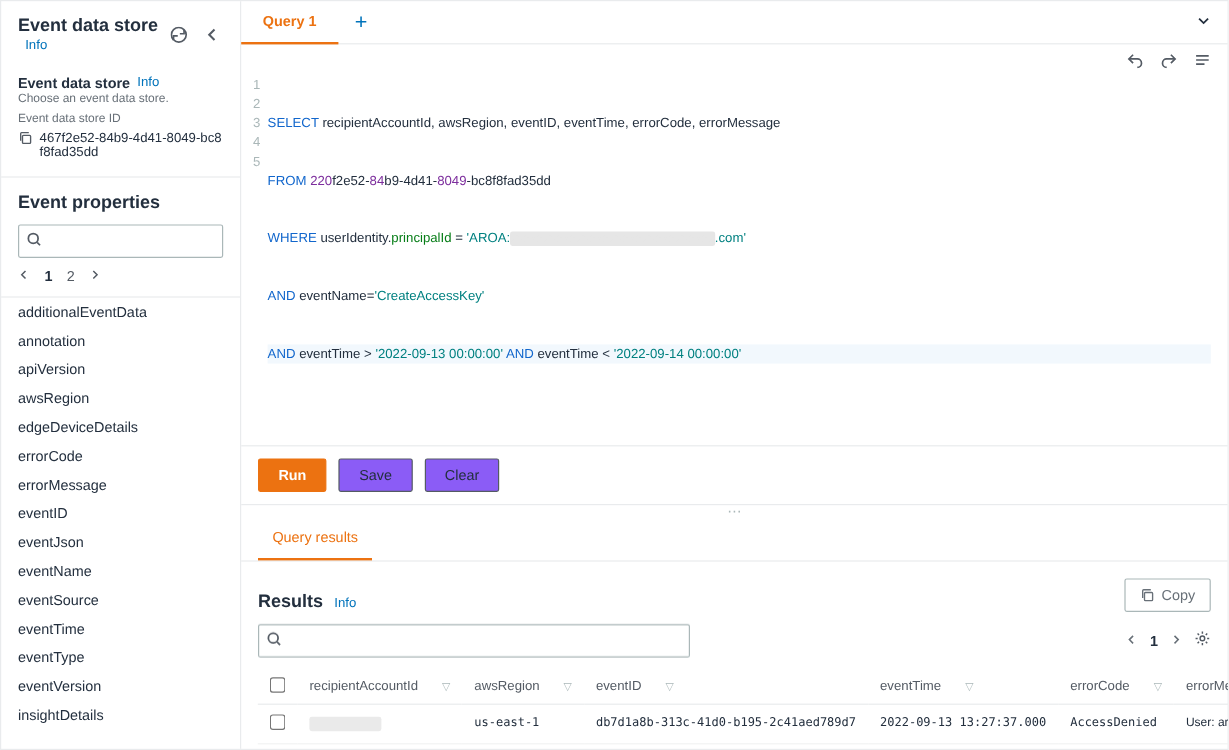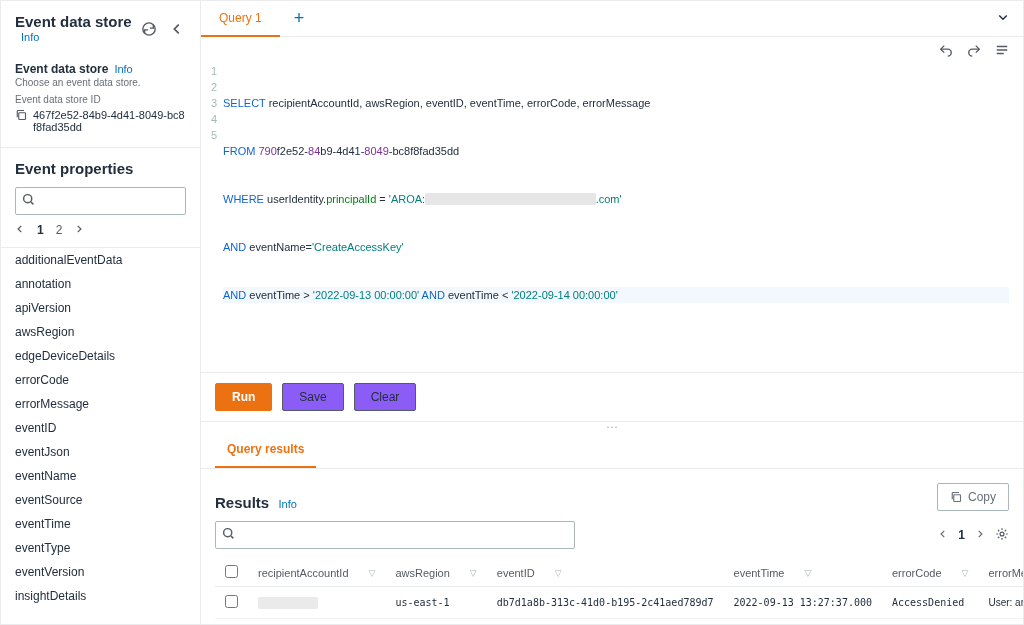--- a/index.html
+++ b/index.html
@@ -31,21 +31,21 @@
 
 .pager { display:flex; align-items:center; gap:12px; padding:8px 14px; color:#545b64; }
 .pager span.page { font-weight:700; color:#232f3e; }
 
 .prop-list { padding:0 14px 14px; border-top:1px solid #e9ebed; margin-top:2px; overflow:auto; }
 .prop-item { padding:5px 0; font-size:12px; color:#232f3e; cursor:pointer; }
 
 
 .main { flex:1; display:flex; flex-direction:column; min-width:0; }
 .tabbar { display:flex; align-items:center; border-bottom:1px solid #e9ebed; height:36px; }
-.tab { padding:0 18px; height:36px; display:flex; align-items:center; font-size:12px; color:#ec7211; border-bottom:2px solid #ec7211; font-weight:400; cursor:pointer; }
+.tab { padding:0 18px; height:36px; display:flex; align-items:center; font-size:12px; color:#ec7211; border-bottom:2px solid #ec7211; font-weight:700; cursor:pointer; }
 .tab-add { padding:0 14px; color:#0073bb; font-size:18px; font-weight:300; cursor:pointer; }
 .tabbar-spacer { flex:1; }
 .tabbar-menu { padding:0 14px; cursor:pointer; }
 
 .editor-toolbar { display:flex; justify-content:flex-end; gap:14px; padding:6px 14px 2px; color:#545b64; }
 .editor-toolbar svg { display:block; }
 
 .editor { display:flex; font-family:Menlo,Monaco,Consolas,monospace; font-size:11px; line-height:16px; padding:4px 0 60px; min-height:150px; }
 .gutter { width:22px; text-align:right; color:#aab7b8; padding-right:6px; user-select:none; }
 .code { flex:1; white-space:pre; padding-right:14px; }
@@ -59,21 +59,21 @@
 .redact { background:#e6e6e6; color:#e6e6e6; border-radius:2px; }
 
 .run-row { display:flex; gap:10px; padding:10px 14px; border-top:1px solid #e9ebed; border-bottom:1px solid #e9ebed; }
 .btn { height:28px; padding:0 16px; border:1px solid #545b64; background:#8b5cf6; border-radius:2px; font-size:12px; cursor:pointer; color:#232f3e; }
 .btn.primary { background:#ec7211; border-color:#ec7211; color:#fff; font-weight:600; }
 
 .drag-handle { height:10px; display:flex; align-items:center; justify-content:center; color:#aab7b8; cursor:row-resize; }
 
 .results-tabs { display:flex; border-bottom:1px solid #e9ebed; padding:0 14px; }
 .rtab { padding:10px 12px; font-size:12px; color:#545b64; cursor:pointer; }
-.rtab.active { color:#ec7211; font-weight:700; border-bottom:2px solid #ec7211; }
+.rtab.active { color:#ec7211; font-weight:400; border-bottom:2px solid #ec7211; }
 
 .results-head { display:flex; align-items:flex-end; justify-content:space-between; padding:14px 14px 10px; }
 .results-title { font-size:15px; font-weight:700; }
 .results-actions { display:flex; align-items:center; gap:10px; }
 .copy-btn { display:flex; align-items:center; gap:6px; height:28px; padding:0 12px; border:1px solid #aab7b8; border-radius:2px; background:#fff; color:#687078; font-size:12px; cursor:pointer; }
 
 .results-filter { margin:0 14px; width:360px; position:relative; }
 .results-filter input { width:100%; height:28px; border:1px solid #aab7b8; border-radius:2px; padding:0 8px 0 26px; font-size:12px; }
 
 .results-pager { display:flex; align-items:center; gap:10px; color:#687078; }
@@ -201,21 +201,21 @@
           <svg width="14" height="14" viewBox="0 0 16 16" fill="none" stroke="currentColor" stroke-width="1.6">
             <path d="M2 4h12M2 8h12M2 12h8"></path>
           </svg>
         </span>
     </div>
 
     <div class="editor">
       <div class="gutter">1<br>2<br>3<br>4<br>5</div>
       <div class="code">
         <div class="code-line"><span class="kw">SELECT</span> <span class="ident">recipientAccountId, awsRegion, eventID, eventTime, errorCode, errorMessage</span></div>
-        <div class="code-line"><span class="kw">FROM</span> <span class="op">790</span><span class="ident">f2e52-</span><span class="op">84</span><span class="ident">b9-4d41-</span><span class="op">8049</span><span class="ident">-bc8f8fad35dd</span></div>
+        <div class="code-line"><span class="kw">FROM</span> <span class="op">220</span><span class="ident">f2e52-</span><span class="op">84</span><span class="ident">b9-4d41-</span><span class="op">8049</span><span class="ident">-bc8f8fad35dd</span></div>
         <div class="code-line"><span class="kw">WHERE</span> <span class="ident">userIdentity</span>.<span class="field">principalId</span><span> = </span><span class="str">'AROA:</span><span class="redact">xxxxxxxxxxxxxxxxxxxxxxxxxxxxxxx</span><span class="str">.com'</span></div>
         <div class="code-line"><span class="kw">AND</span> <span class="ident">eventName</span><span>=</span><span class="str">'CreateAccessKey'</span></div>
         <div class="code-line hl"><span class="kw">AND</span> <span class="ident">eventTime </span><span>&gt;</span> <span class="str">'2022-09-13 00:00:00'</span> <span class="kw">AND</span><span class="ident"> eventTime </span><span>&lt;</span> <span class="str">'2022-09-14 00:00:00'</span></div>
       </div>
     </div>
 
     <div class="run-row">
       <button class="btn primary">Run</button>
       <button class="btn">Save</button>
       <button class="btn">Clear</button>

